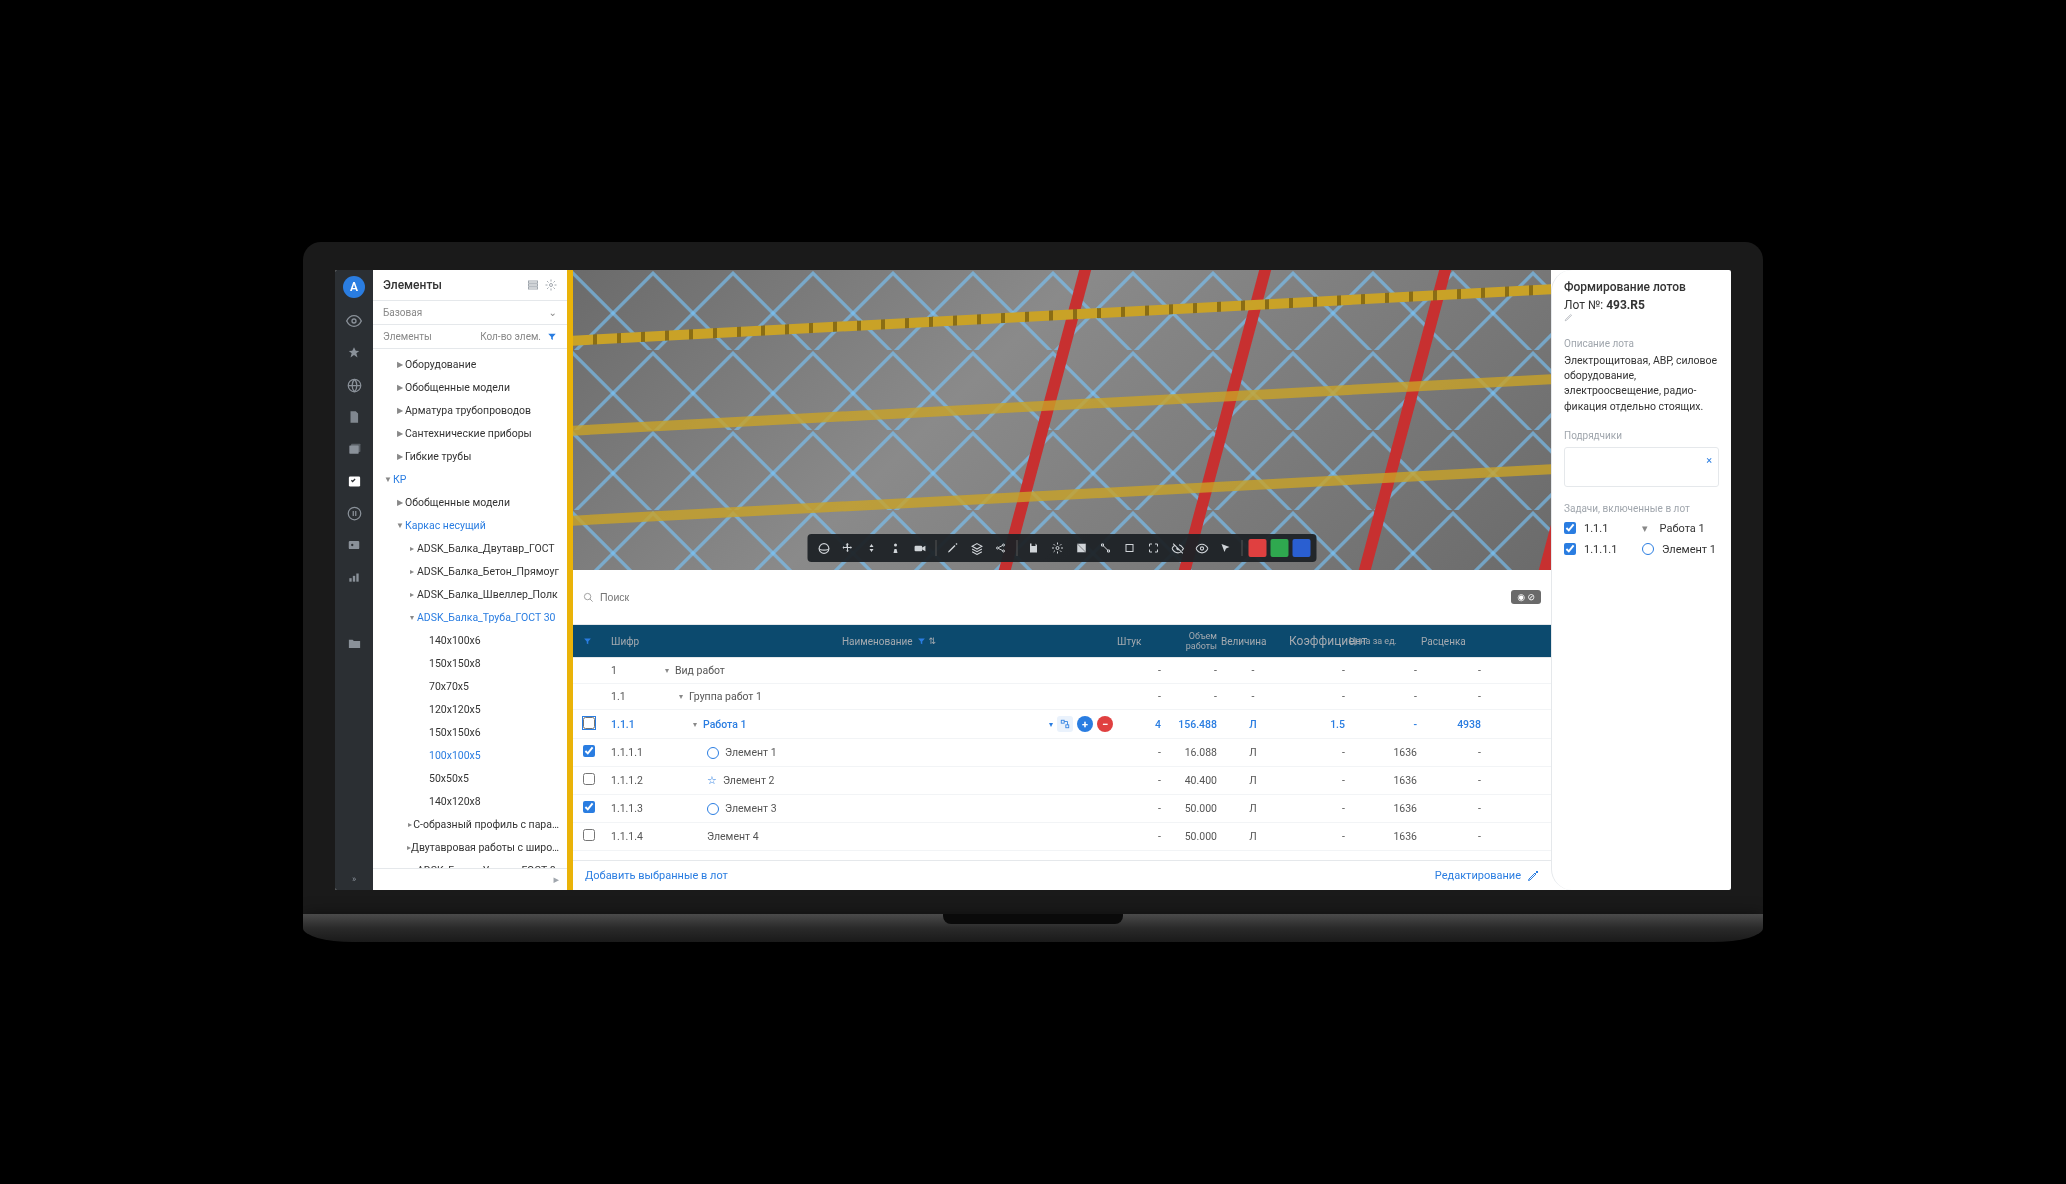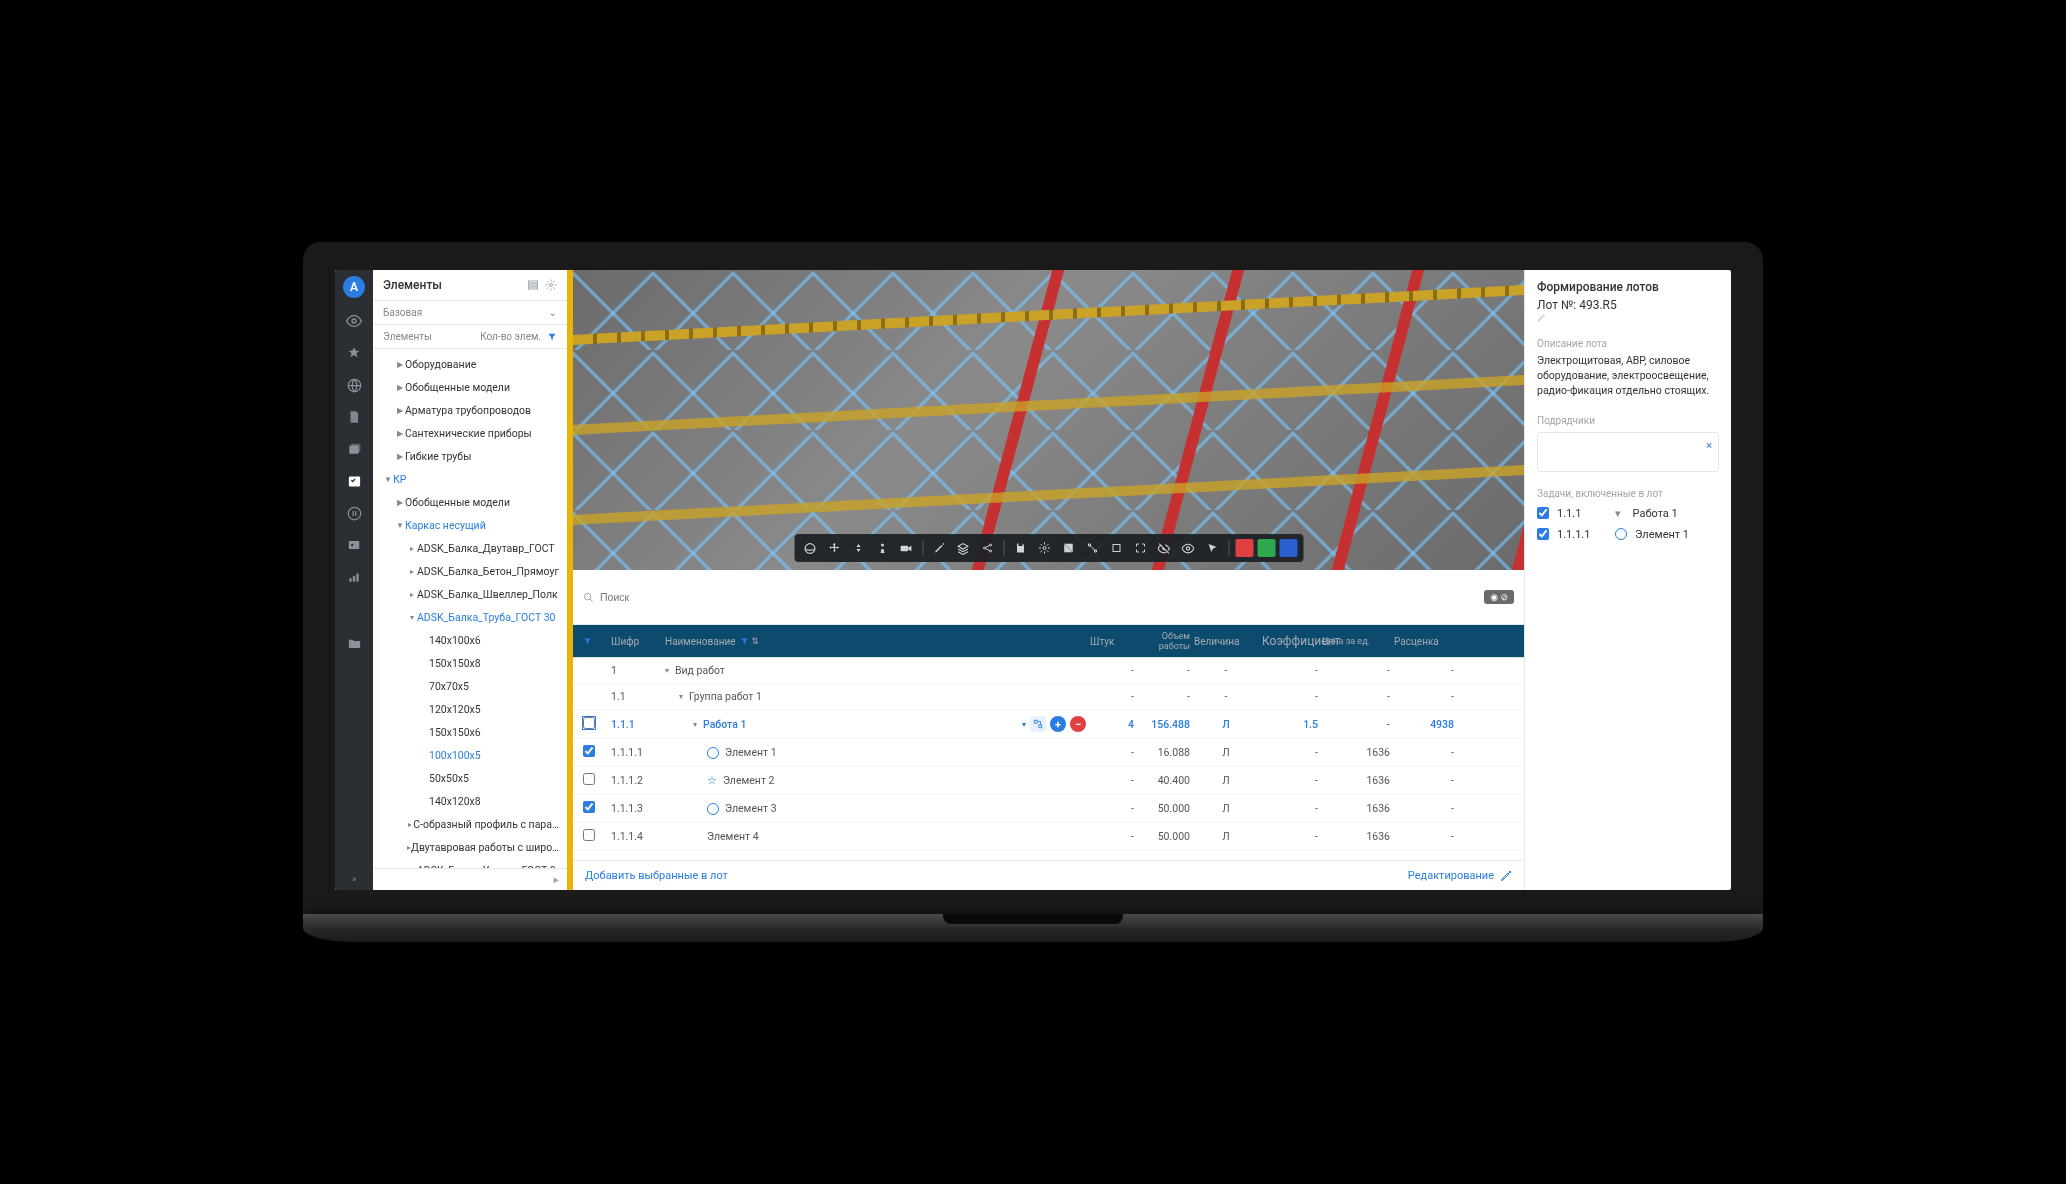--- a/index.html
+++ b/index.html
@@ -234,29 +234,30 @@
 .tbl-foot {
   border-top:1px solid #e5e8eb;
   padding: 8px 12px;
   display:flex; justify-content:space-between; align-items:center;
 }
 .tbl-foot a { color:#2a7de1; font-size:11px; cursor:pointer; }
 .tbl-foot .edit { display:flex; align-items:center; gap:6px; color:#2a7de1; cursor:pointer;}
 
 
 .right {
-  width: 207px;
+  width: 180px;
   border-left:1px solid #e5e8eb;
   padding: 10px 12px;
   display:flex; flex-direction:column;
   font-size: 11px;
+  border-radius: 21px;
 }
 .right h3 { font-size:12px; font-weight:500; color:#333; }
 .right .lot { font-size:12px; margin-top:4px; color:#333;}
-.right .lot .num { font-weight:400; }
+.right .lot .num { font-weight:700; }
 .right .lot .pen { color:#b0b5ba; margin-left:4px; }
 .right .label { font-size:10px; color:#a0a6ad; margin-top:16px; }
 .right .desc { font-size:10.5px; color:#333; margin-top:4px; line-height:1.45;}
 .right .contractors {
   border:1px solid #e5e8eb; border-radius:3px;
   padding: 6px 8px; min-height:40px; margin-top:6px;
   position:relative;
 }
 .right .contractors .close {
   position:absolute; right:6px; top:6px; color:#2a7de1; cursor:pointer;
@@ -594,21 +595,21 @@
           <div class="tbl">
             <div class="thead">
               <div class="hcell">
                   <span class="filter-ic">
                     <svg width="9" height="9" viewBox="0 0 24 24" fill="currentColor">
                       <path d="M3 4h18l-7 8v7l-4-2v-5z"></path>
                     </svg>
                   </span>
                 </div>
               <div class="hcell">Шифр</div>
-              <div class="hcell" style="justify-content:flex-start;">
+              <div class="hcell" style="justify-content:center;">
                 <span>Наименование</span>
                 <span style="display:flex;gap:3px;align-items:center;">
                   <span class="filter-ic">
                       <svg width="9" height="9" viewBox="0 0 24 24" fill="currentColor">
                         <path d="M3 4h18l-7 8v7l-4-2v-5z"></path>
                       </svg>
                     </span>
                   <span style="color:#a5aab0;font-size:9px;">⇅</span>
                 </span>
               </div>

